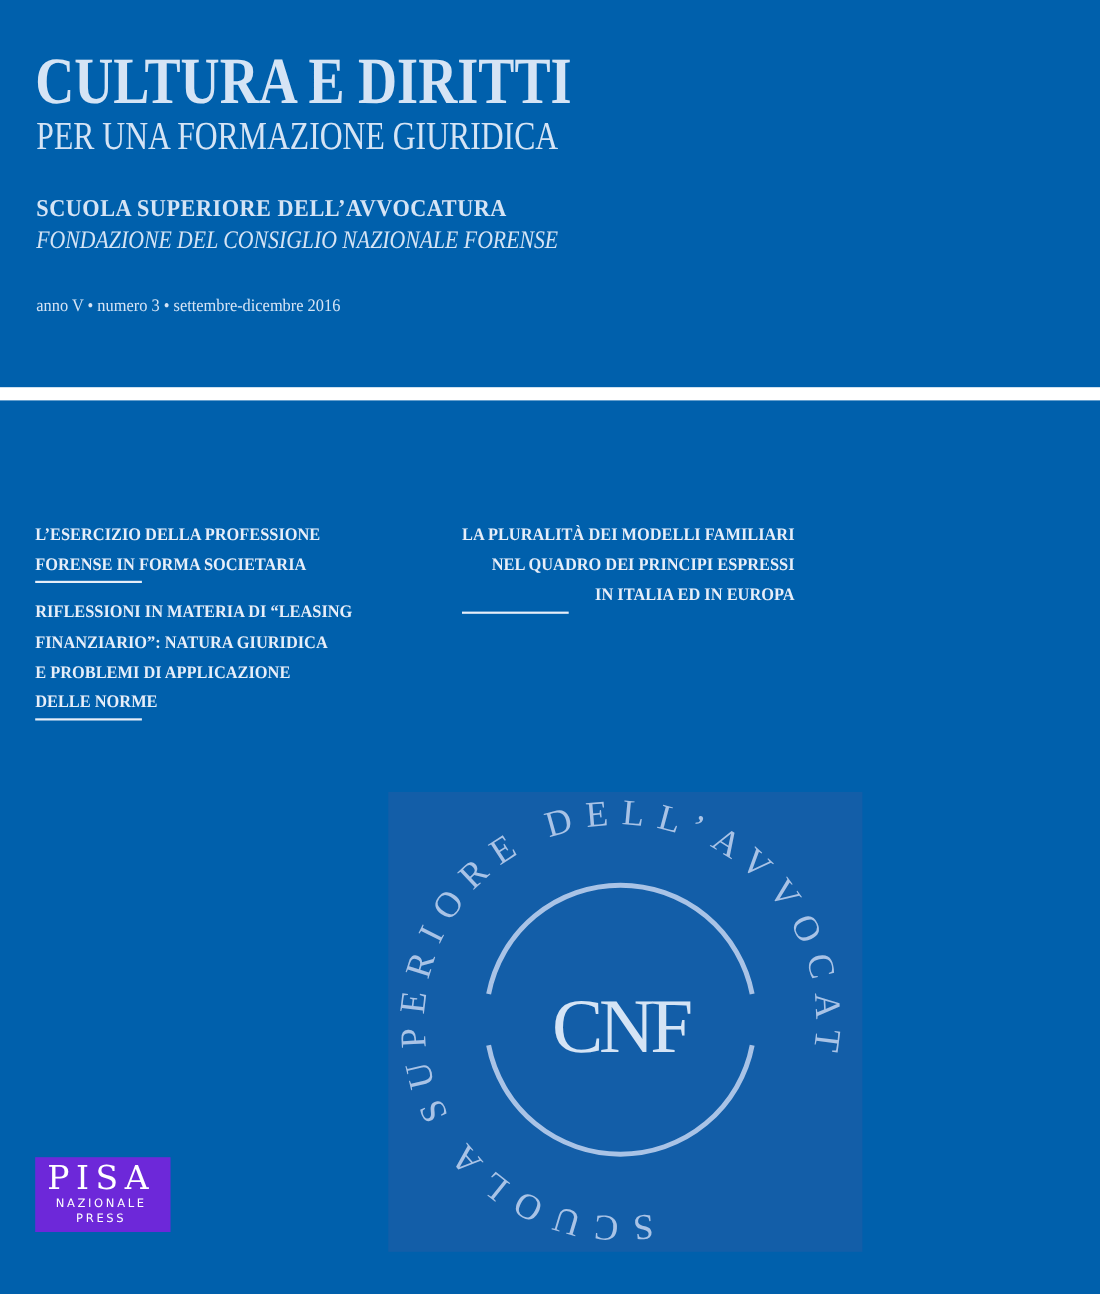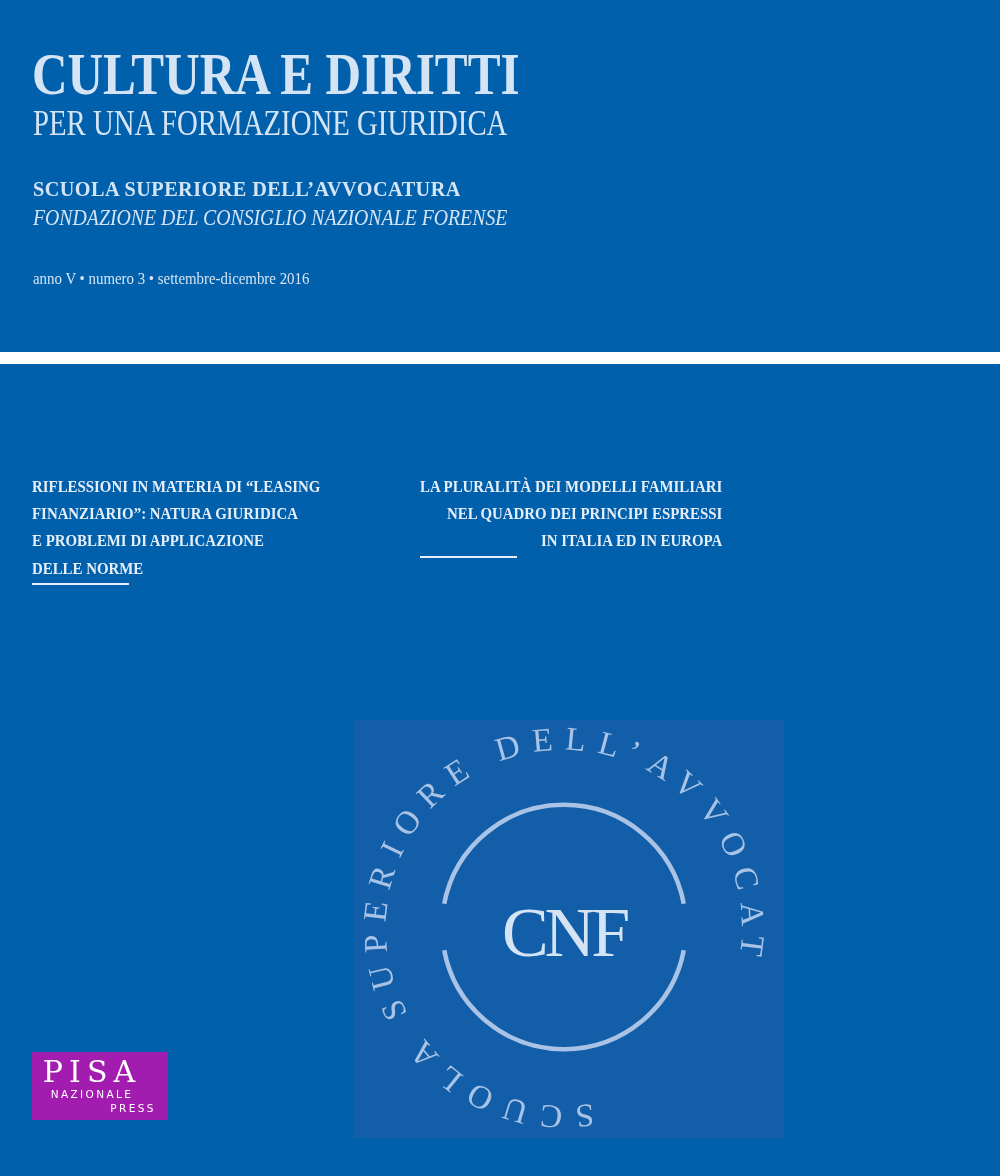--- a/index.html
+++ b/index.html
@@ -39,47 +39,52 @@
     margin-bottom:13px;
   }
   .article .line { display:block; white-space:nowrap; transform-origin:left top; transform:scaleX(0.93); }
   .article .rule { display:block; width:97px; height:2px; background:#e6eef9; margin-top:1px; }
   .article i { font-style:italic; }
   .logo-square {
     left:353px; top:720px; width:431px; height:418px; background:#135ea8;
   }
   .logo-svg { position:absolute; left:353px; top:720px; }
   .pisa {
-    left:32px; top:1052px; width:136px; height:68px; background:#a21caf;
+    left:32px; top:1052px; width:123px; height:68px; background:#6d28d9;
   }
   .pisa-word {
     position:absolute; left:0; top:4px; width:120px; text-align:center;
     font-family:"DejaVu Serif", serif; font-size:30px; line-height:32px; letter-spacing:6px; color:#ffffff;
   }
   .pisa-univ {
     position:absolute; left:0; top:36px; width:120px; text-align:center;
     font-family:"DejaVu Sans", sans-serif; font-size:10.5px; letter-spacing:2.4px; color:#ffffff; line-height:13px;
   }
   .pisa-press {
     position:absolute; left:0; top:50px; width:120px; text-align:center;
-    font-family:"DejaVu Sans", sans-serif; font-size:10.5px; letter-spacing:2.4px; color:#ffffff; line-height:13px;padding-left:41px;
+    font-family:"DejaVu Sans", sans-serif; font-size:10.5px; letter-spacing:2.4px; color:#ffffff; line-height:13px;
   }
 </style>
 </head>
 <body>
 
 <div class="abs title">CULTURA E DIRITTI</div>
 <div class="abs subtitle">PER UNA FORMAZIONE GIURIDICA</div>
 <div class="abs school">SCUOLA SUPERIORE DELL’AVVOCATURA</div>
 <div class="abs foundation">FONDAZIONE DEL CONSIGLIO NAZIONALE FORENSE</div>
 <div class="abs issue">anno V • numero 3 • settembre-dicembre 2016</div>
 
 <div class="abs band"></div>
 
 <div class="articles col-left">
+  <div class="article">
+    <span class="line">L’ESERCIZIO DELLA PROFESSIONE</span>
+    <span class="line">FORENSE IN FORMA SOCIETARIA</span>
+    <span class="rule"></span>
+  </div>
   <div class="article">
     <span class="line">RIFLESSIONI IN MATERIA DI “LEASING</span>
     <span class="line">FINANZIARIO”: NATURA GIURIDICA</span>
     <span class="line">E PROBLEMI DI APPLICAZIONE</span>
     <span class="line">DELLE NORME</span>
     <span class="rule"></span>
   </div>
 </div>
 
 <div class="articles col-right">

